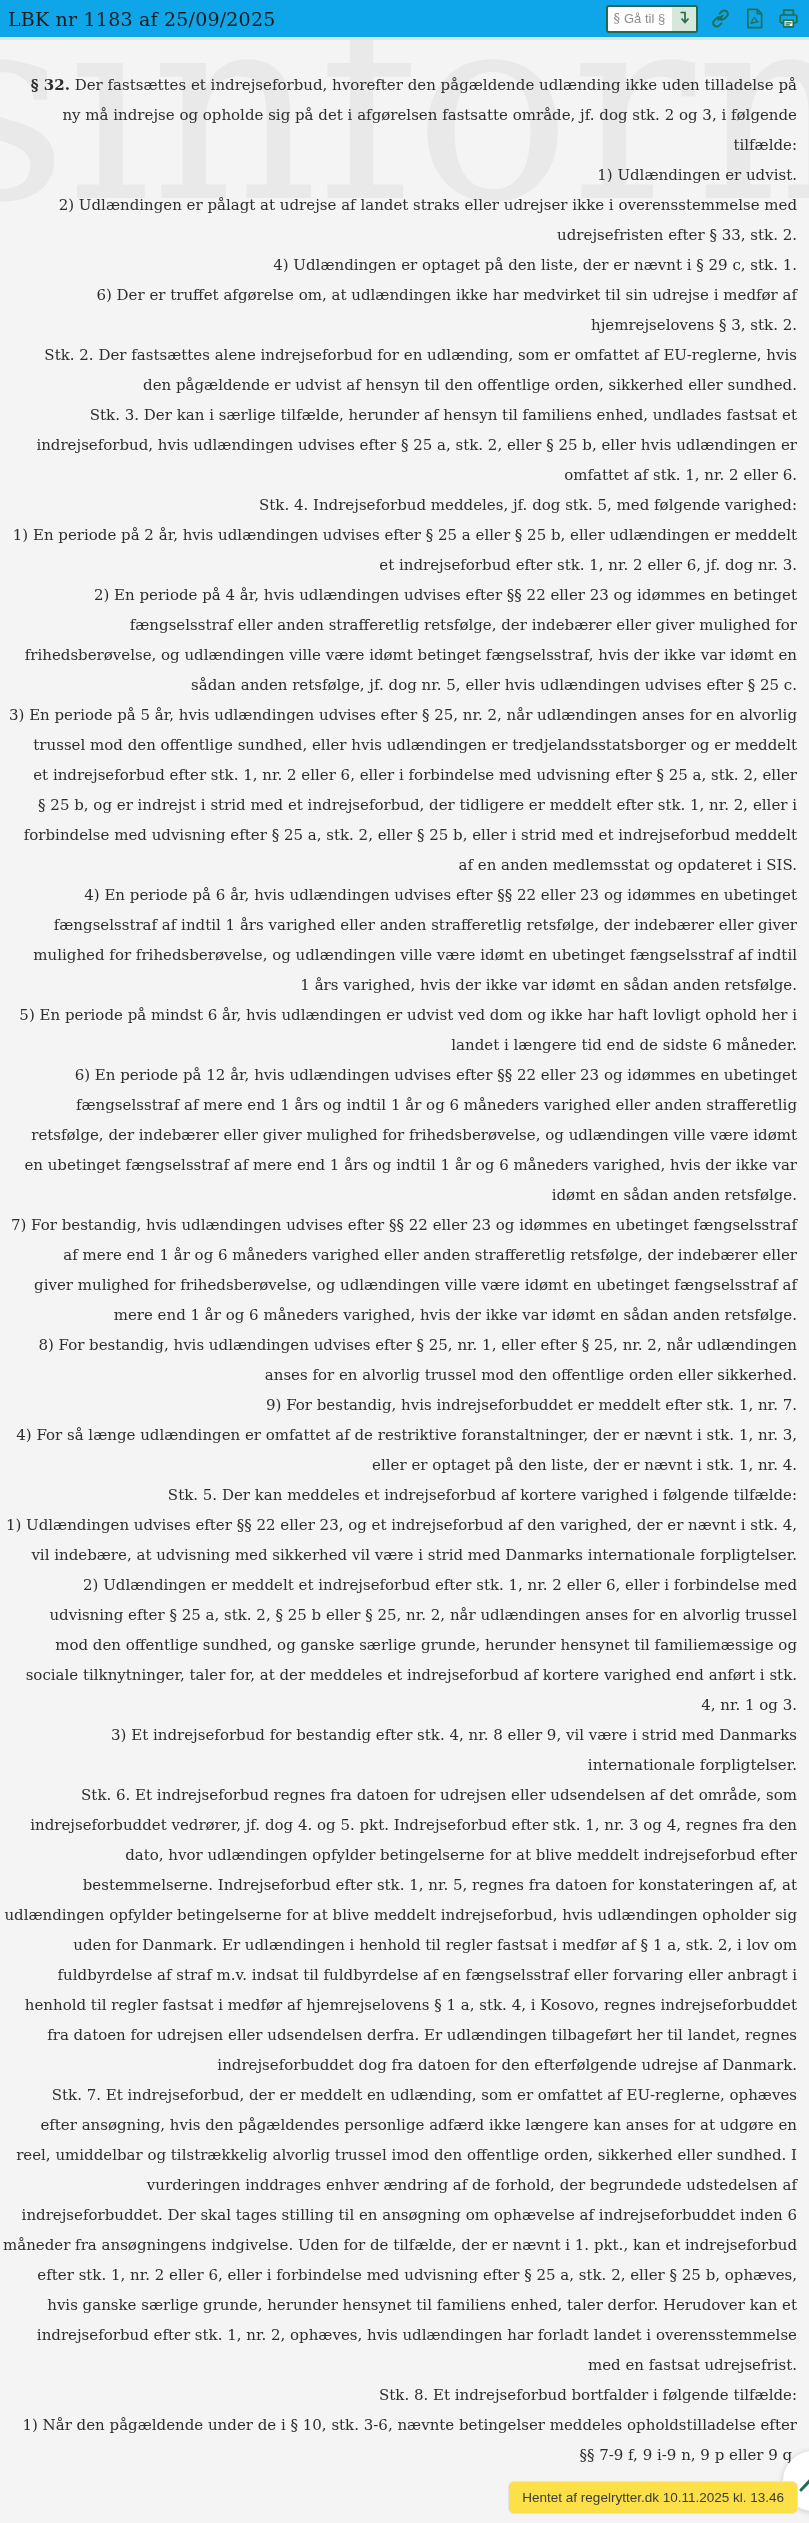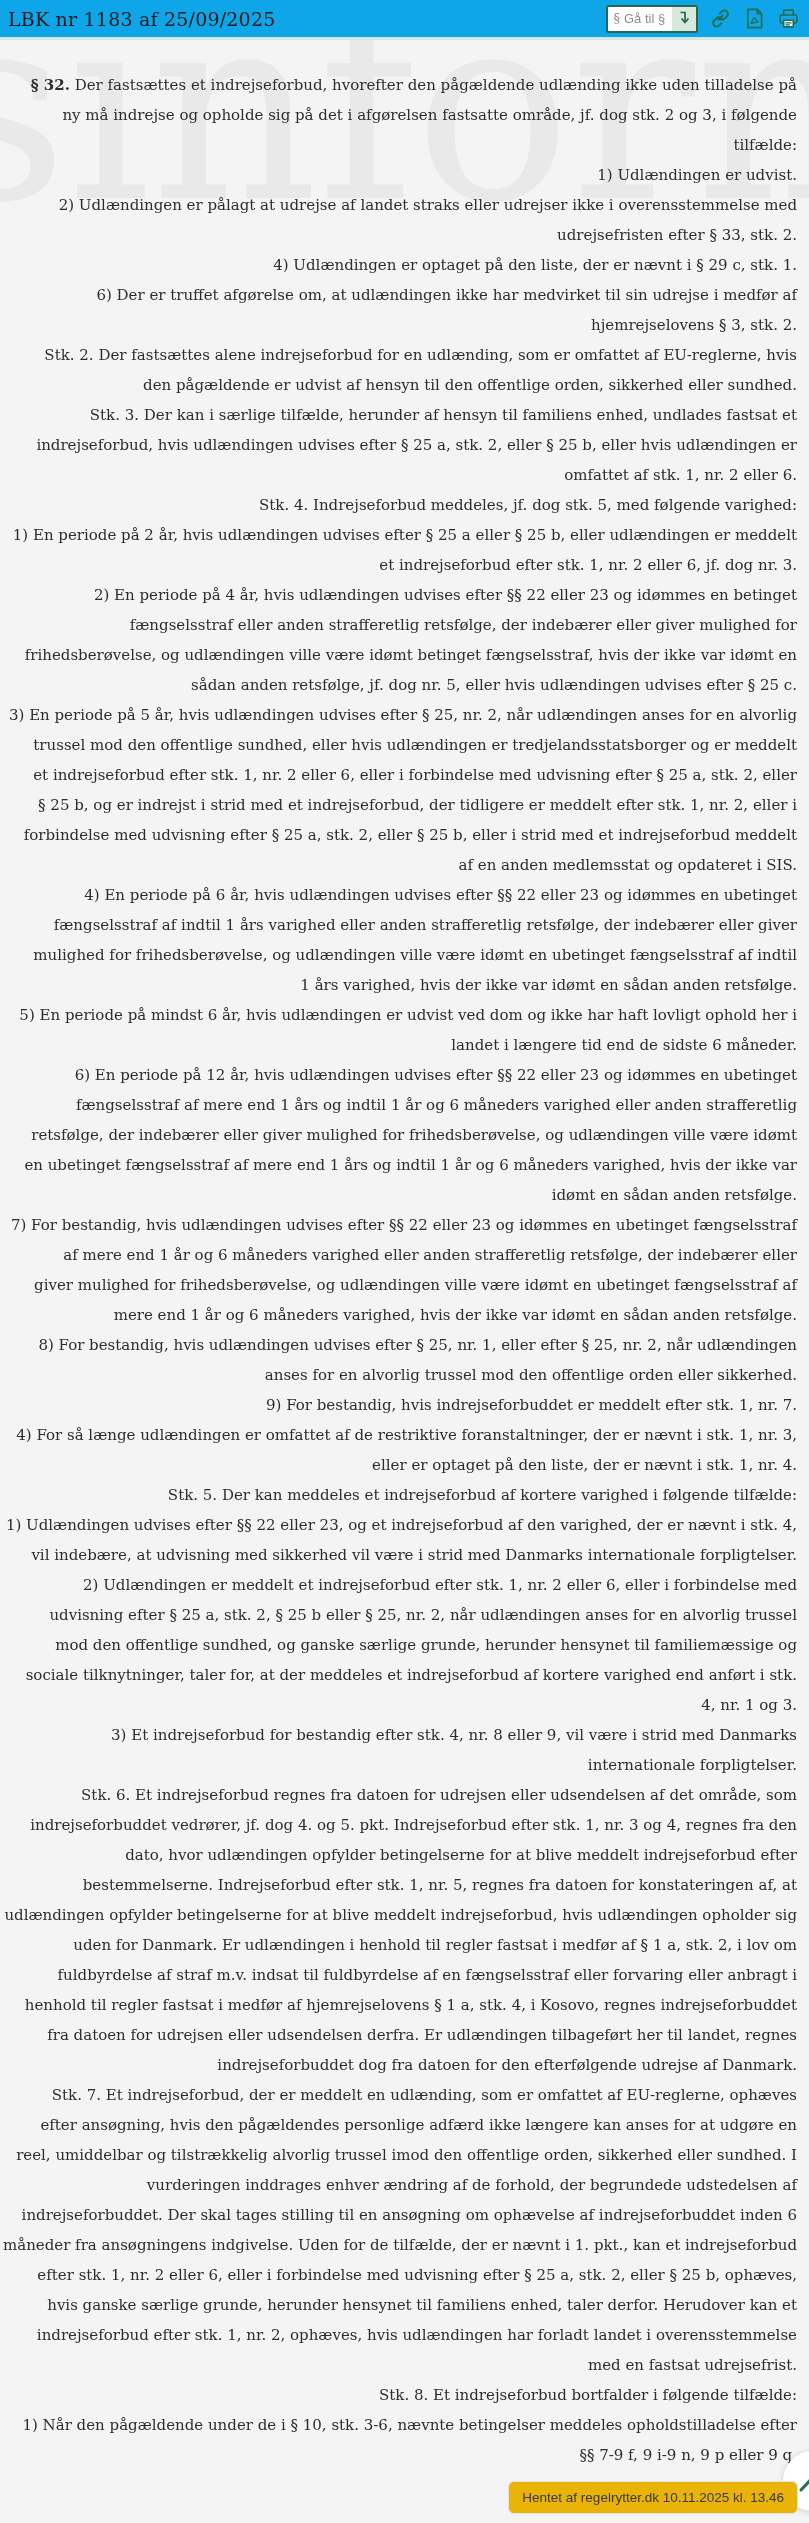--- a/index.html
+++ b/index.html
@@ -61,21 +61,21 @@
   }
   .para{margin:0;text-align:right;}
   .p-section,.p-stk{text-indent:13px;}
   .p-section .plabel{font-weight:bold;}
   .p-stk .plabel{}
   .p-item{padding-left:20px;text-indent:-18px;}
 
   
   .fetched{
     position:absolute;right:11px;bottom:9px;z-index:4;
-    background:#eab308;border:1px solid #e4e4e4;border-radius:6px;
+    background:#fde047;border:1px solid #e4e4e4;border-radius:6px;
     padding:8px 13px;
     font-family:"Liberation Sans",sans-serif;font-size:13.5px;color:#3a3a3a;
     white-space:nowrap;
   }
 
   
   .fab{
     position:absolute;right:-34px;bottom:12px;z-index:3;
     width:60px;height:60px;border-radius:50%;
     background:#ffffff;box-shadow:0 1px 6px rgba(0,0,0,0.18);

